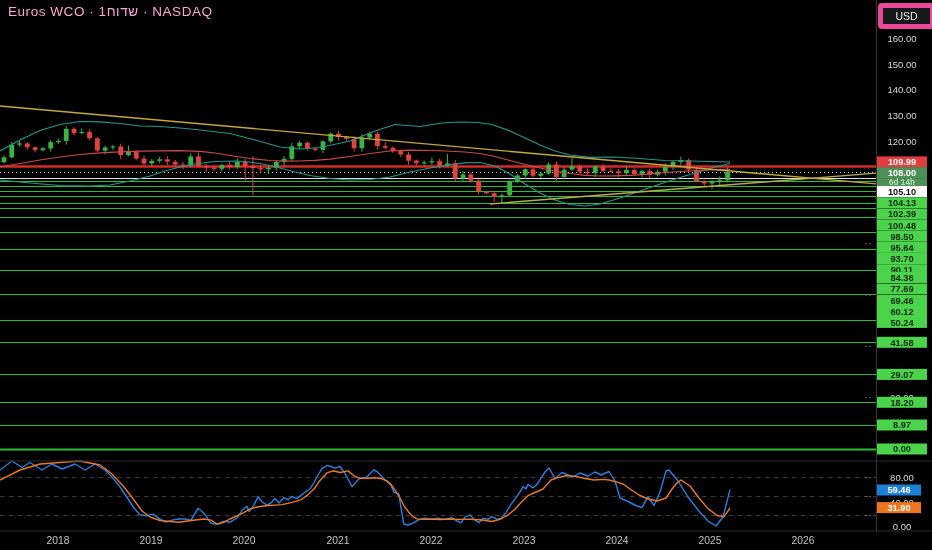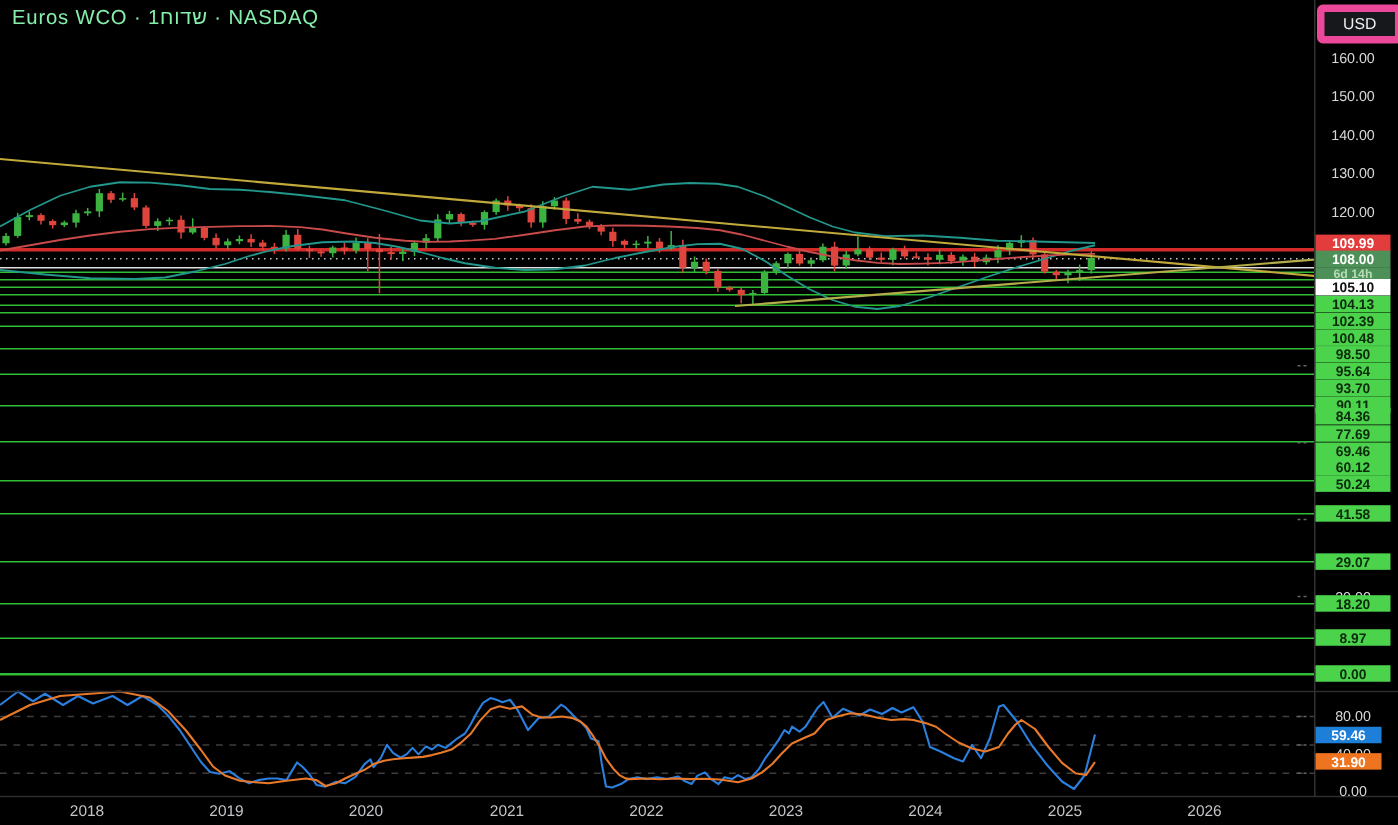--- a/index.html
+++ b/index.html
@@ -1,17 +1,17 @@
 <!DOCTYPE html>
 <html><head><meta charset="utf-8">
 <style>
   html,body{margin:0;padding:0;background:#000;width:932px;height:550px;overflow:hidden;}
   #wrap{position:relative;width:932px;height:550px;font-family:"Liberation Sans",sans-serif;}
   #chart{position:absolute;left:0;top:0;}
-  #title{position:absolute;left:8px;top:4px;color:#86efac;font-size:13.5px;letter-spacing:0.55px;}
+  #title{position:absolute;left:8px;top:4px;color:#f9a8d4;font-size:13.5px;letter-spacing:0.55px;}
   #usd{position:absolute;left:878px;top:3px;width:47px;height:16px;border:5px solid #ec4899;
        border-radius:4px;background:#17181c;color:#f0f0f0;font-size:10.5px;font-weight:400;
        text-align:center;line-height:16px;}
 </style></head>
 <body>
 <div id="wrap">
 <div id="chart"><svg width="932" height="550" viewBox="0 0 932 550" font-family="Liberation Sans, sans-serif">
 <rect width="932" height="550" fill="#000000"></rect>
 
 <line x1="0" y1="181.5" x2="876.5" y2="181.5" stroke="#30bd33" stroke-width="1.1"></line>

